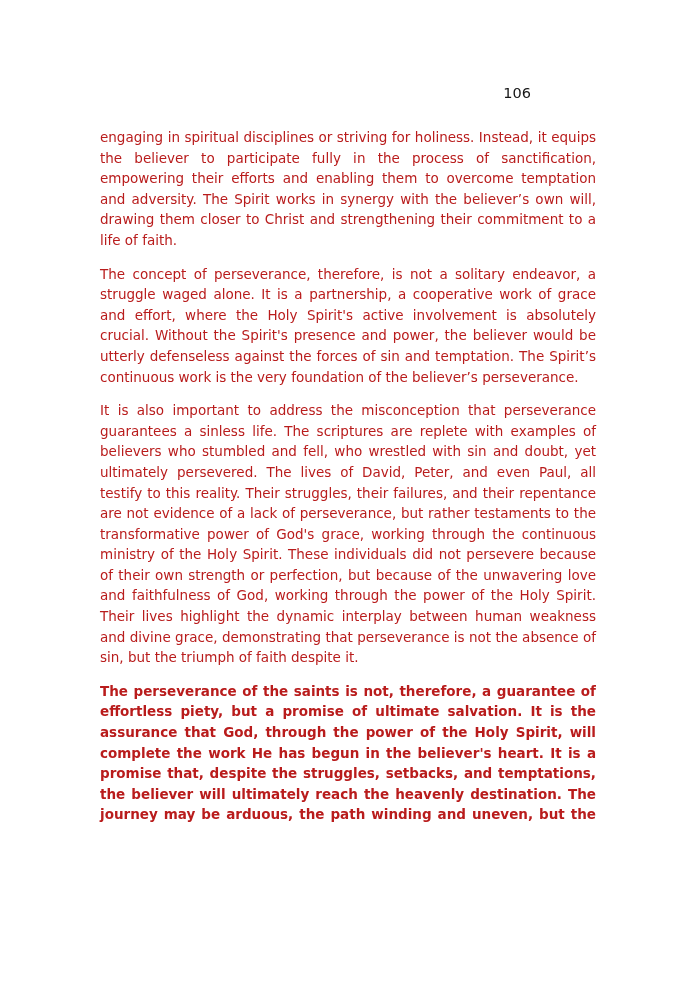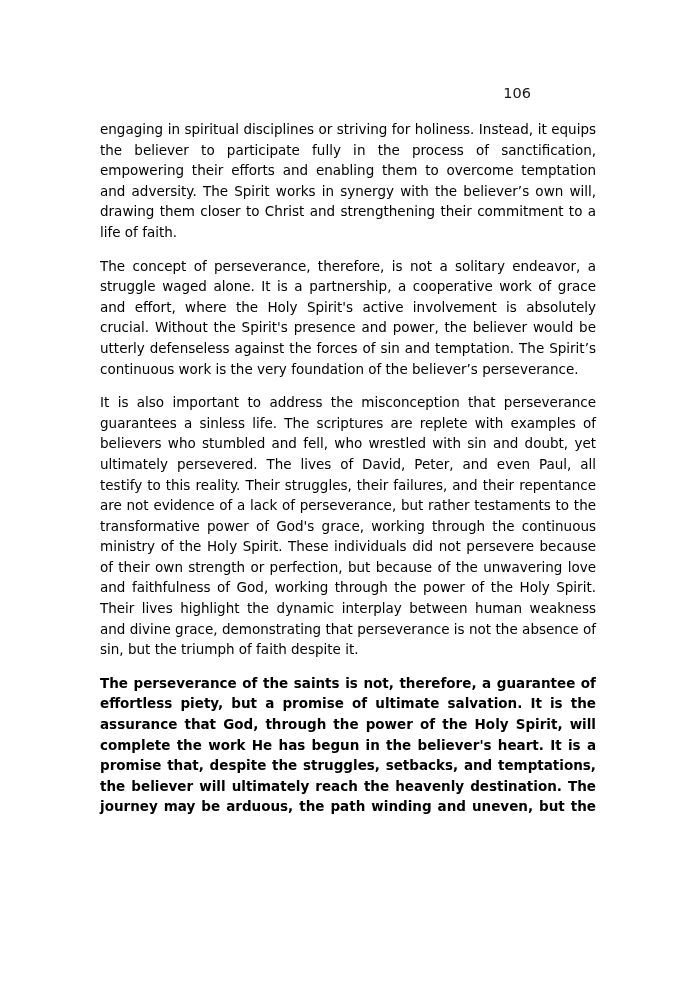--- a/index.html
+++ b/index.html
@@ -24,25 +24,25 @@
     line-height: 18px;
     color: #161616;
   }
   .content {
     position: absolute;
     top: 119px;
     left: 100px;
     width: 496px;
   }
   .content p {
-    margin: 0 0 13px 0;
+    margin: 8px 0 13px 0;
     font-size: 13.5px;
     line-height: 20.6px;
     text-align: justify;
-    color: #000000;
+    color: #b91c1c;
   }
   .content p.continues {
     
     text-align-last: justify;
     font-weight: bold;
   }
 </style>
 </head>
 <body>
 

